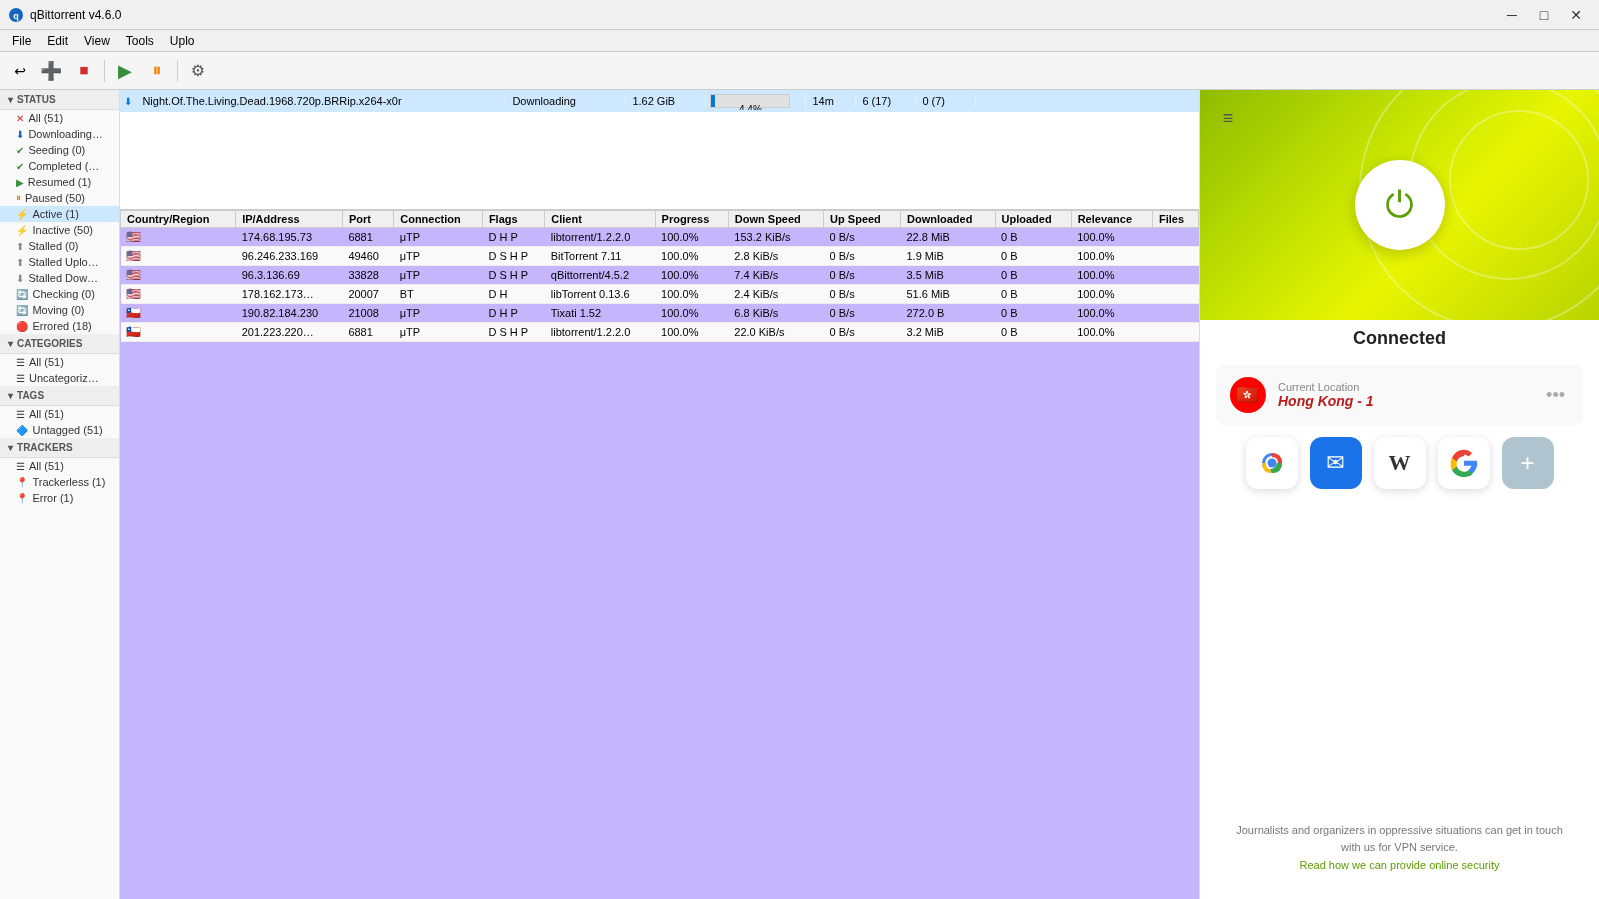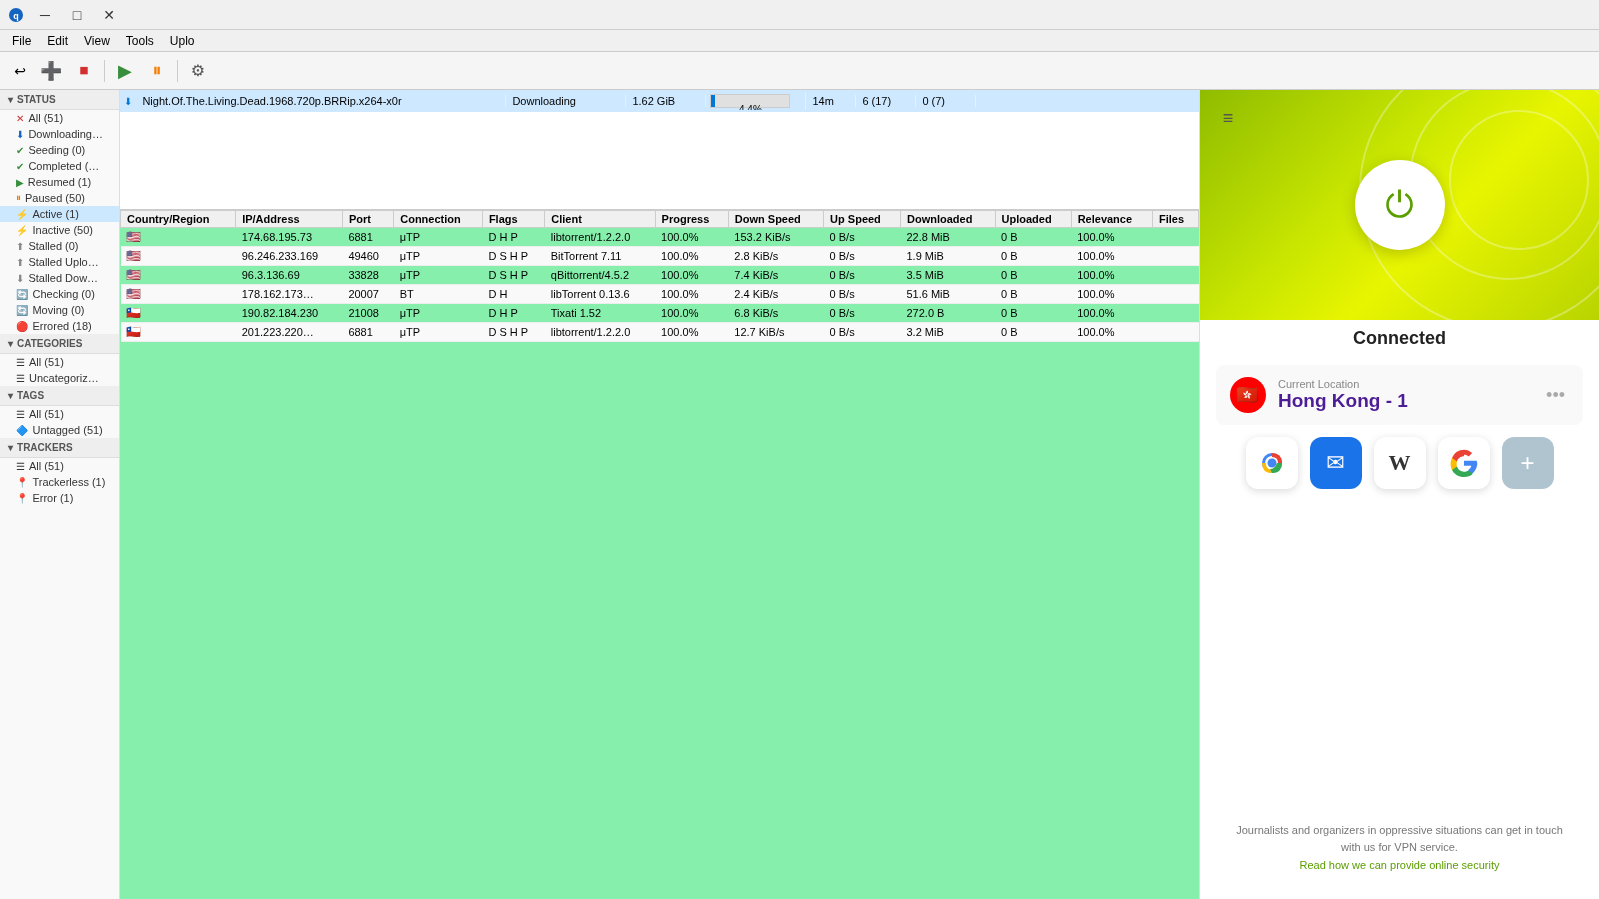--- a/index.html
+++ b/index.html
@@ -170,21 +170,21 @@
       font-size: 10px;
       text-align: center;
       line-height: 14px;
       color: #000;
     }
 
     
     .peer-table-container {
       flex: 1;
       overflow-y: auto;
-      background: #86efac;
+      background: #c4b5fd;
     }
     .peer-table {
       width: 100%;
       border-collapse: collapse;
       font-size: 11px;
     }
     .peer-table th {
       background: #f0f0f0;
       border: 1px solid #ccc;
       padding: 2px 6px;
@@ -282,21 +282,21 @@
       width: 36px; height: 36px;
       border-radius: 50%;
       background: #ff0000;
       display: flex; align-items: center; justify-content: center;
       font-size: 18px;
       overflow: hidden;
       flex-shrink: 0;
     }
     .vpn-location-info { flex: 1; }
     .vpn-location-label { font-size: 11px; color: #888; }
-    .vpn-location-name { font-size: 19px; font-weight: bold; color: #4c1d95; }
+    .vpn-location-name { font-size: 14px; font-weight: bold; color: #b91c1c; font-style: italic; }
     .vpn-more-btn {
       color: #aaa;
       cursor: pointer;
       font-size: 18px;
       padding: 4px;
     }
 
     
     .vpn-shortcuts {
       display: flex;
@@ -328,20 +328,21 @@
 </head>
 <body>
 
 <div class="title-bar">
   <span class="title-bar-icon">
     <svg width="16" height="16" viewBox="0 0 16 16">
       <circle cx="8" cy="8" r="7" fill="#1565c0"></circle>
       <text x="8" y="12" text-anchor="middle" fill="white" font-size="9" font-weight="bold">q</text>
     </svg>
   </span>
+  <span class="title-bar-title">qBittorrent v4.6.0</span>
   <div class="title-bar-controls">
     <button class="title-bar-btn">─</button>
     <button class="title-bar-btn">□</button>
     <button class="title-bar-btn close">✕</button>
   </div>
 </div>
 
 <div class="menu-bar">
   <span class="menu-item">File</span>
   <span class="menu-item">Edit</span>
@@ -587,21 +588,21 @@
       <td></td>
     </tr>
             <tr>
       <td><span class="flag">🇨🇱</span></td>
       <td>201.223.220…</td>
       <td>6881</td>
       <td>μTP</td>
       <td>D S H P</td>
       <td>libtorrent/1.2.2.0</td>
       <td>100.0%</td>
-      <td>12.7 KiB/s</td>
+      <td>22.0 KiB/s</td>
       <td>0 B/s</td>
       <td>3.2 MiB</td>
       <td>0 B</td>
       <td>100.0%</td>
       <td></td>
     </tr>
           </tbody>
       </table>
     </div>
   </div>

